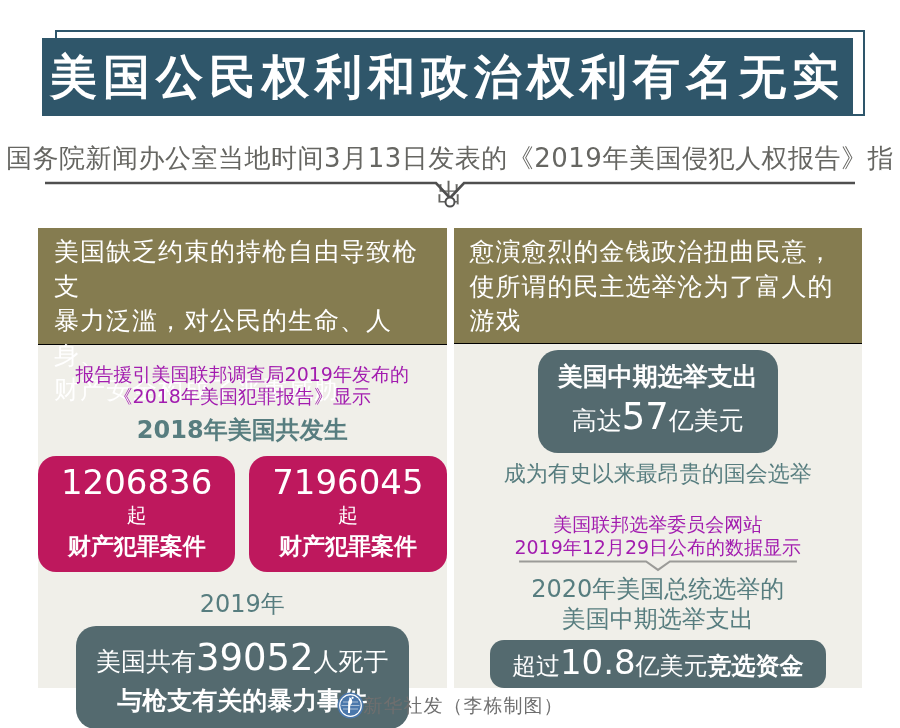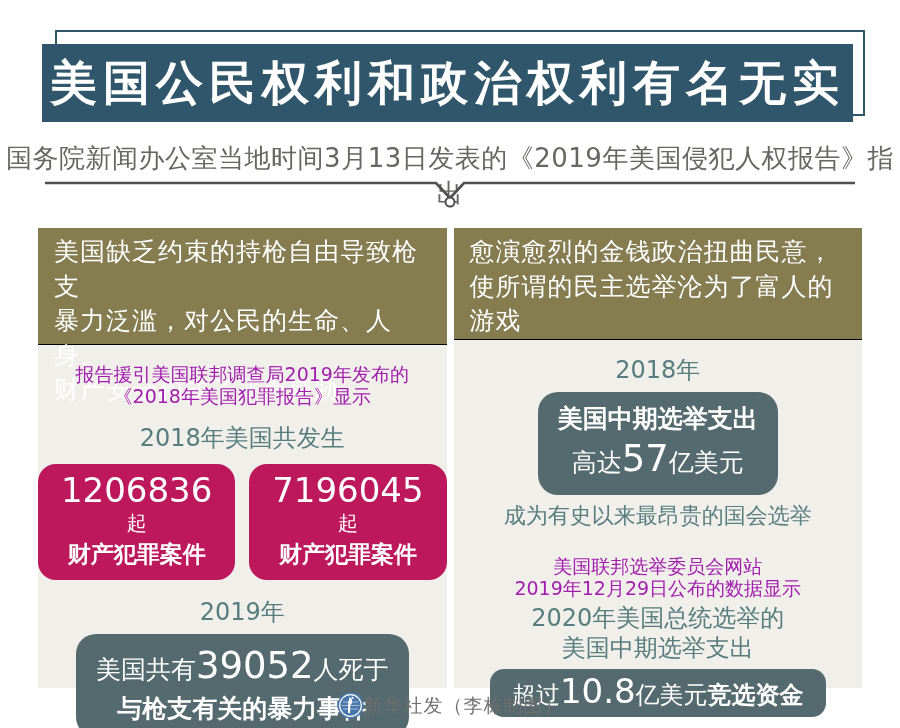--- a/index.html
+++ b/index.html
@@ -3,21 +3,21 @@
 <meta charset="utf-8">
 <style>
   * { margin:0; padding:0; box-sizing:border-box; }
   html,body { width:900px; height:728px; background:#ffffff; overflow:hidden; }
   body { font-family:"DejaVu Sans","Liberation Sans",sans-serif; position:relative; }
 
   
   .banner-wrap { position:absolute; left:42px; top:30px; width:826px; height:90px; }
   .banner-outline { position:absolute; left:13px; top:0; width:810px; height:86px;
                     border:2px solid #2e566b; background:#ffffff; }
-  .banner-box { position:absolute; left:0; top:14px; width:811px; height:78px;
+  .banner-box { position:absolute; left:0; top:8px; width:811px; height:78px;
                 background:#2f566a; display:flex; align-items:center; justify-content:center; }
   .banner-title { color:#ffffff; font-family:"DejaVu Serif","Liberation Serif",serif;
                   font-weight:bold; font-size:47px; letter-spacing:6px; white-space:nowrap; }
 
   
   .subtitle { position:absolute; top:141px; left:0; width:100%; text-align:center;
               font-size:26px; color:#666662; letter-spacing:0.5px; }
   .ribbon-divider { position:absolute; top:180px; left:45px; width:810px; height:28px; }
 
   
@@ -55,21 +55,21 @@
 
   .note-teal { color:#577d7f; font-size:22px; margin-top:6px; text-align:center; }
   .note-teal-2l { color:#577d7f; font-size:24px; line-height:1.25; margin-top:2px;
                   text-align:center; white-space:pre-line; }
 
   
   .footer { position:absolute; top:692px; left:0; width:100%;
             display:flex; justify-content:center; align-items:center; gap:0; }
   .footer-credit { font-size:19px; color:#6f6f6f; letter-spacing:1px; }
 
-  .mt16{margin-top:16px;} .mt14{margin-top:14px;} .mt8{margin-top:12px;}
+  .mt16{margin-top:16px;} .mt14{margin-top:14px;} .mt8{margin-top:4px;font-weight:bold;}
   .mt24{margin-top:24px;} .mt2{margin-top:2px;}
 </style>
 </head>
 <body>
 
 <div class="banner-wrap">
   <div class="banner-outline"></div>
   <div class="banner-box">
     <div class="banner-title">美国公民权利和政治权利有名无实</div>
   </div>
@@ -120,21 +120,20 @@
       </div>
       <div class="big-line-bold">与枪支有关的暴力事件</div>
     </div>
   </div>
 
   <div class="column">
     <div class="col-header">愈演愈烈的金钱政治扭曲民意，
 使所谓的民主选举沦为了富人的
 游戏</div>
 
-    <div class="teal-label mt14">2018年</div>
 
     <div class="big-box">
       <div class="big-line-bold">美国中期选举支出</div>
       <div class="big-line">
         <span>高达</span><span class="num-big">57</span><span>亿美元</span>
       </div>
     </div>
 
     <div class="note-teal">成为有史以来最昂贵的国会选举</div>
 

